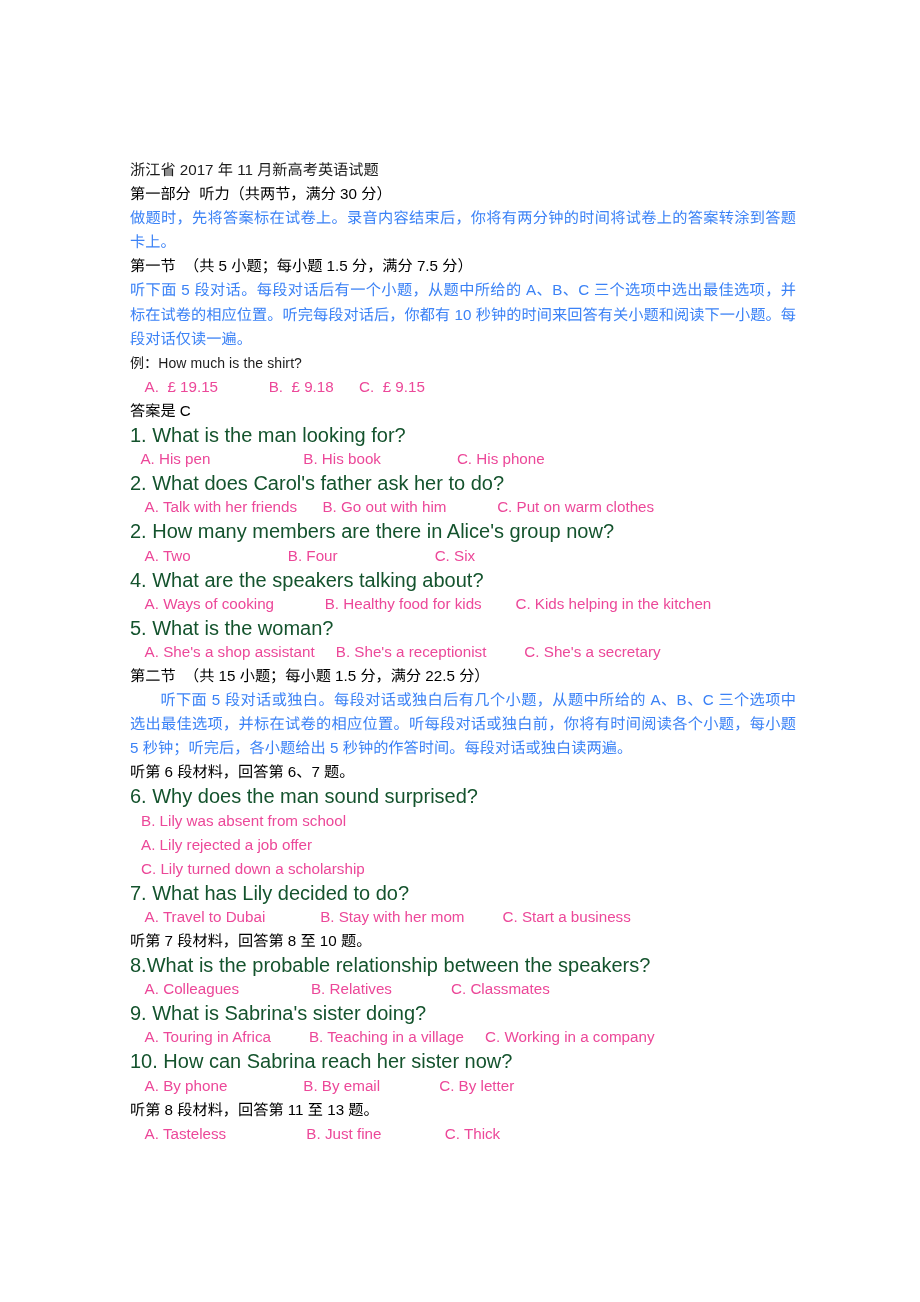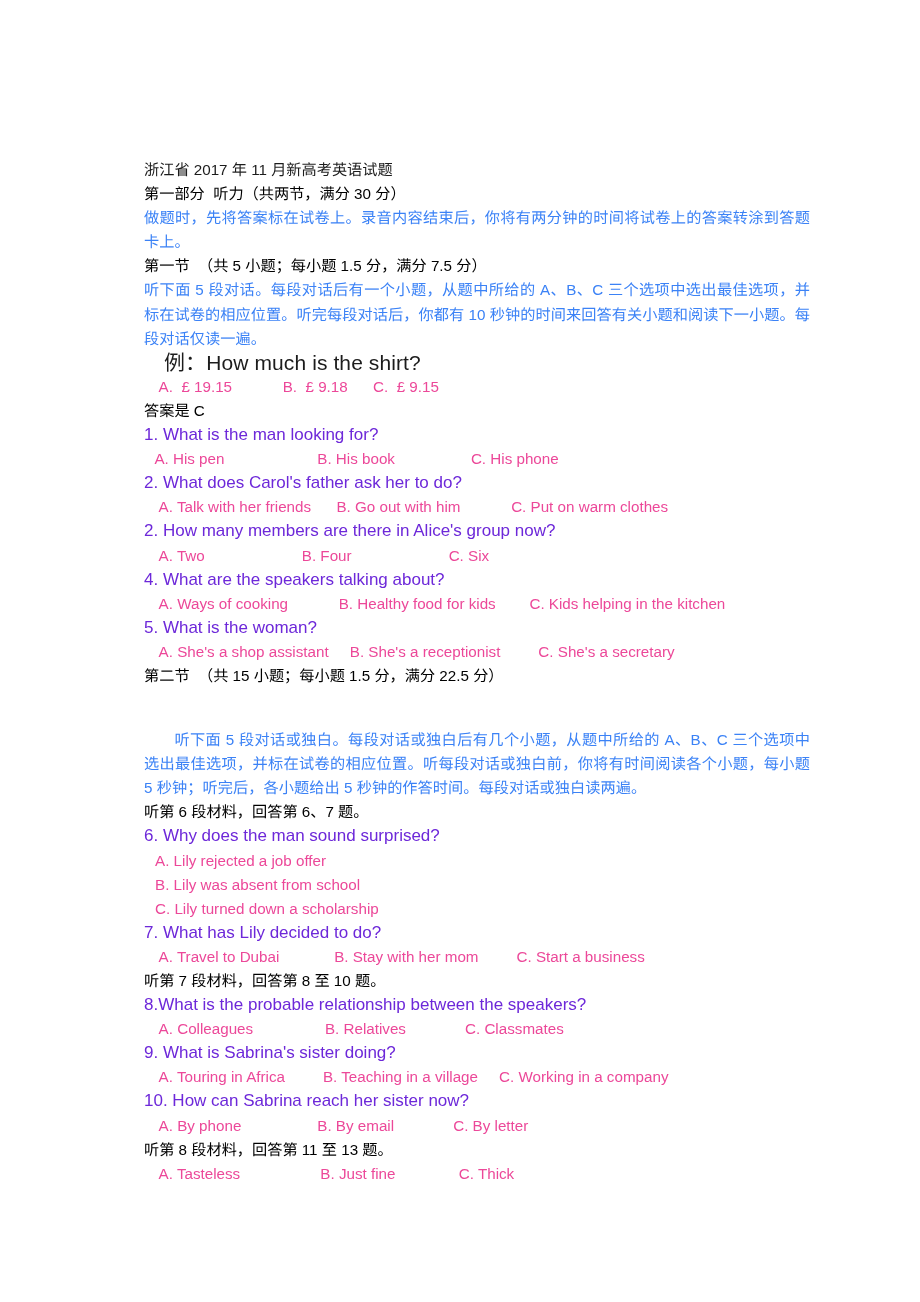--- a/index.html
+++ b/index.html
@@ -11,50 +11,48 @@
   body {
     width: 920px;
     height: 1302px;
     position: relative;
     font-family: "Liberation Sans", "DejaVu Sans", sans-serif;
     color: #1a1a1a;
     overflow: hidden;
   }
   #page {
     position: absolute;
-    left: 144px;
+    left: 130px;
     top: 158px;
     width: 666px;
   }
   .ln {
-    font-size: 21px;
+    font-size: 14px;
     line-height: 24.1px;
     white-space: pre-wrap;
     letter-spacing: 0.1px;
     color: #1c1c1c;
-    margin-left: 20px;
   }
   
   .para {
     font-size: 15.2px;
     line-height: 24.1px;
     text-align: justify;
     text-justify: inter-character;
     color: #3b82f6;
     letter-spacing: 0.05px;
   }
   .para.indent {
     text-indent: 2em;
-    margin-top: 40px;
   }
   .q {
-    font-size: 17px;
+    font-size: 20px;
     line-height: 24.1px;
     white-space: pre;
-    color: #6d28d9;
+    color: #14532d;
   }
   .opts {
     font-size: 15.2px;
     line-height: 24.1px;
     white-space: pre;
     color: #ec4899;
     padding-left: 7px;
   }
   .opt-stack {
     padding-left: 11px;
@@ -108,22 +106,22 @@
   <div class="q">5. What is the woman?</div>
   <div class="opts">  A. She's a shop assistant     B. She's a receptionist         C. She's a secretary</div>
 
   <div class="cn">第二节  （共 15 小题；每小题 1.5 分，满分 22.5 分）</div>
 
   <div class="para indent">听下面 5 段对话或独白。每段对话或独白后有几个小题，从题中所给的 A、B、C 三个选项中选出最佳选项，并标在试卷的相应位置。听每段对话或独白前，你将有时间阅读各个小题，每小题 5 秒钟；听完后，各小题给出 5 秒钟的作答时间。每段对话或独白读两遍。</div>
 
   <div class="cn">听第 6 段材料，回答第 6、7 题。</div>
 
   <div class="q">6. Why does the man sound surprised?</div>
+  <div class="opts opt-stack">B. Lily was absent from school</div>
   <div class="opts opt-stack">A. Lily rejected a job offer</div>
-  <div class="opts opt-stack">B. Lily was absent from school</div>
   <div class="opts opt-stack">C. Lily turned down a scholarship</div>
 
   <div class="q">7. What has Lily decided to do?</div>
   <div class="opts">  A. Travel to Dubai             B. Stay with her mom         C. Start a business</div>
 
   <div class="cn">听第 7 段材料，回答第 8 至 10 题。</div>
 
   <div class="q">8.What is the probable relationship between the speakers?</div>
   <div class="opts">  A. Colleagues                 B. Relatives              C. Classmates</div>
 

